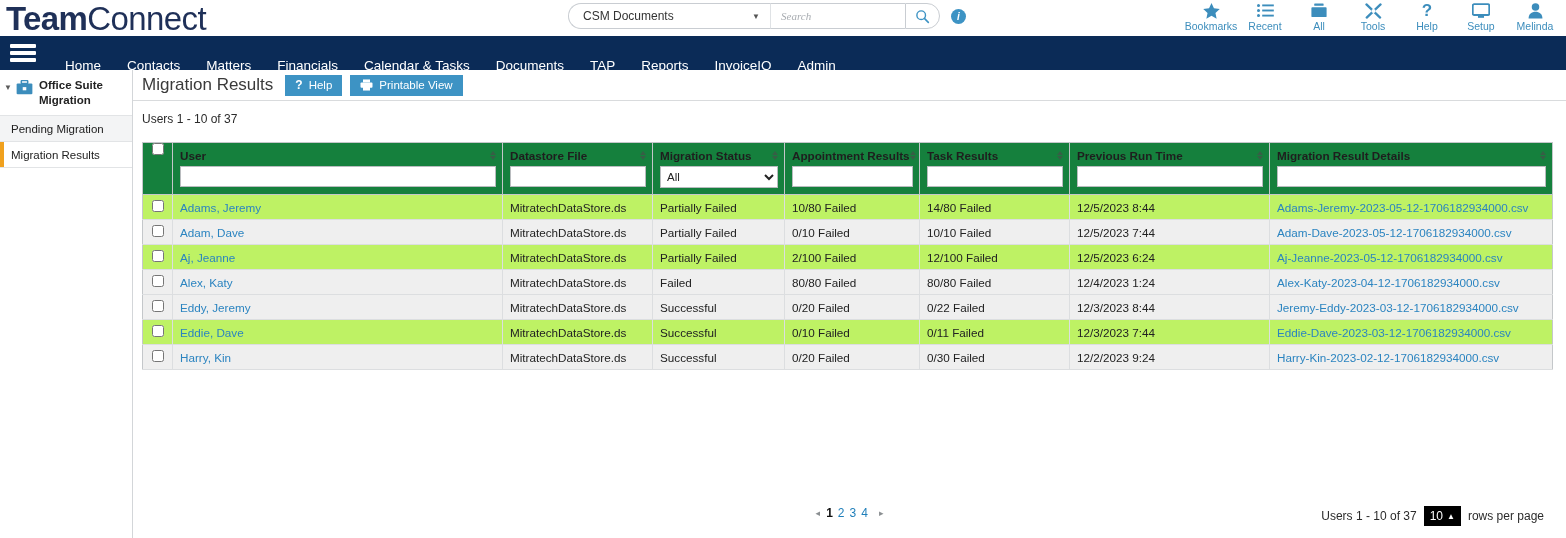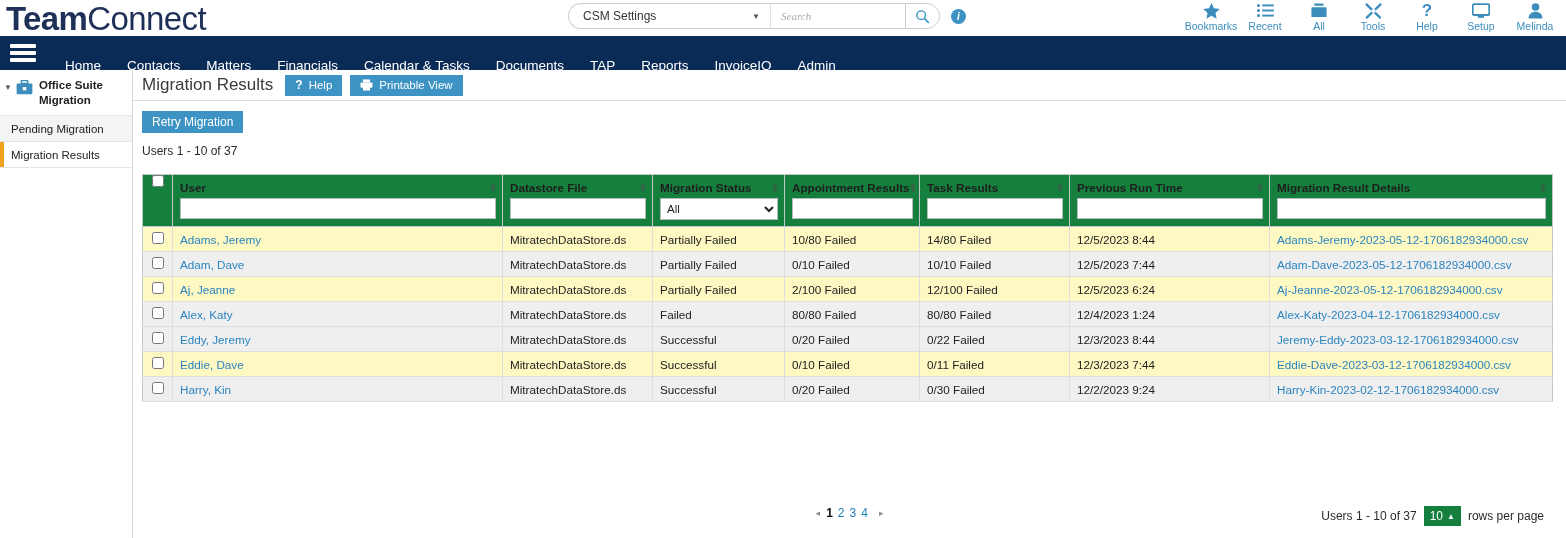--- a/index.html
+++ b/index.html
@@ -297,21 +297,21 @@
     border-right: 1px solid #dcdee0;
     border-bottom: 1px solid #dcdee0;
     padding: 5px 7px;
     color: #222;
     height: 24px;
     white-space: nowrap;
     overflow: hidden;
     text-overflow: ellipsis;
   }
   tr.alt td { background: #efefef; }
-  tr.plain td { background: #fef9c3; }
+  tr.plain td { background: #bef264; }
   td a { color: #2b84c0; text-decoration: none; }
   td.link-cell a { color: #2b84c0; }
 
   
   .footer {
     position: absolute;
     left: 0; right: 0; bottom: 6px;
     height: 26px;
   }
   .pager {
@@ -324,39 +324,39 @@
   .pager .pg { color: #1f7fba; text-decoration: none; }
   .pager .pg.cur { color: #111; font-weight: bold; }
   .rows-ctl {
     position: absolute;
     right: 22px; top: 0;
     display: flex; align-items: center;
     font-size: 12px; color: #2b2b2b;
     gap: 7px;
   }
   .rows-box {
-    background: #15803d; color: #fff;
+    background: #000000; color: #fff;
     height: 20px; min-width: 34px;
     display: inline-flex; align-items: center; justify-content: center;
     gap: 4px; padding: 0 6px;
     font-size: 12px;
   }
   .rows-box .up { font-size: 8px; }
 </style>
 </head>
 <body>
 
 <div class="topbar">
   <div class="logo">
     <span class="b">Team</span><span class="t">Connect</span>
   </div>
 
   <div class="search-wrap">
     <div class="ctx-select">
-      <span>CSM Settings</span>
+      <span>CSM Documents</span>
       <span class="caret">▼</span>
     </div>
     <div class="search-field">
       <span>Search</span>
     </div>
     <div class="search-btn">
       <svg width="15" height="15" viewBox="0 0 16 16">
         <circle cx="6.6" cy="6.6" r="4.6" fill="none" stroke="#3d93c4" stroke-width="1.5"></circle>
         <line x1="10" y1="10" x2="14.2" y2="14.2" stroke="#3d93c4" stroke-width="1.7" stroke-linecap="round"></line>
       </svg>
@@ -484,23 +484,20 @@
           <svg width="13" height="12" viewBox="0 0 14 13" style="display:block">
             <rect x="3.2" y="0.5" width="7.6" height="3.2" fill="#ffffff"></rect>
             <rect x="0.5" y="3.9" width="13" height="5.6" rx="1" fill="#ffffff"></rect>
             <rect x="3.2" y="8.4" width="7.6" height="4.1" fill="#ffffff"></rect>
           </svg>
         </span>
         <span>Printable View</span>
       </button>
     </div>
 
-    <div class="action-bar">
-      <button class="retry-btn">Retry Migration</button>
-    </div>
 
     <div class="rowcount">Users 1 - 10 of 37</div>
 
     <div class="table-wrap">
       <table class="grid">
         <colgroup>
           <col style="width:30px">
           <col style="width:330px">
           <col style="width:150px">
           <col style="width:132px">

